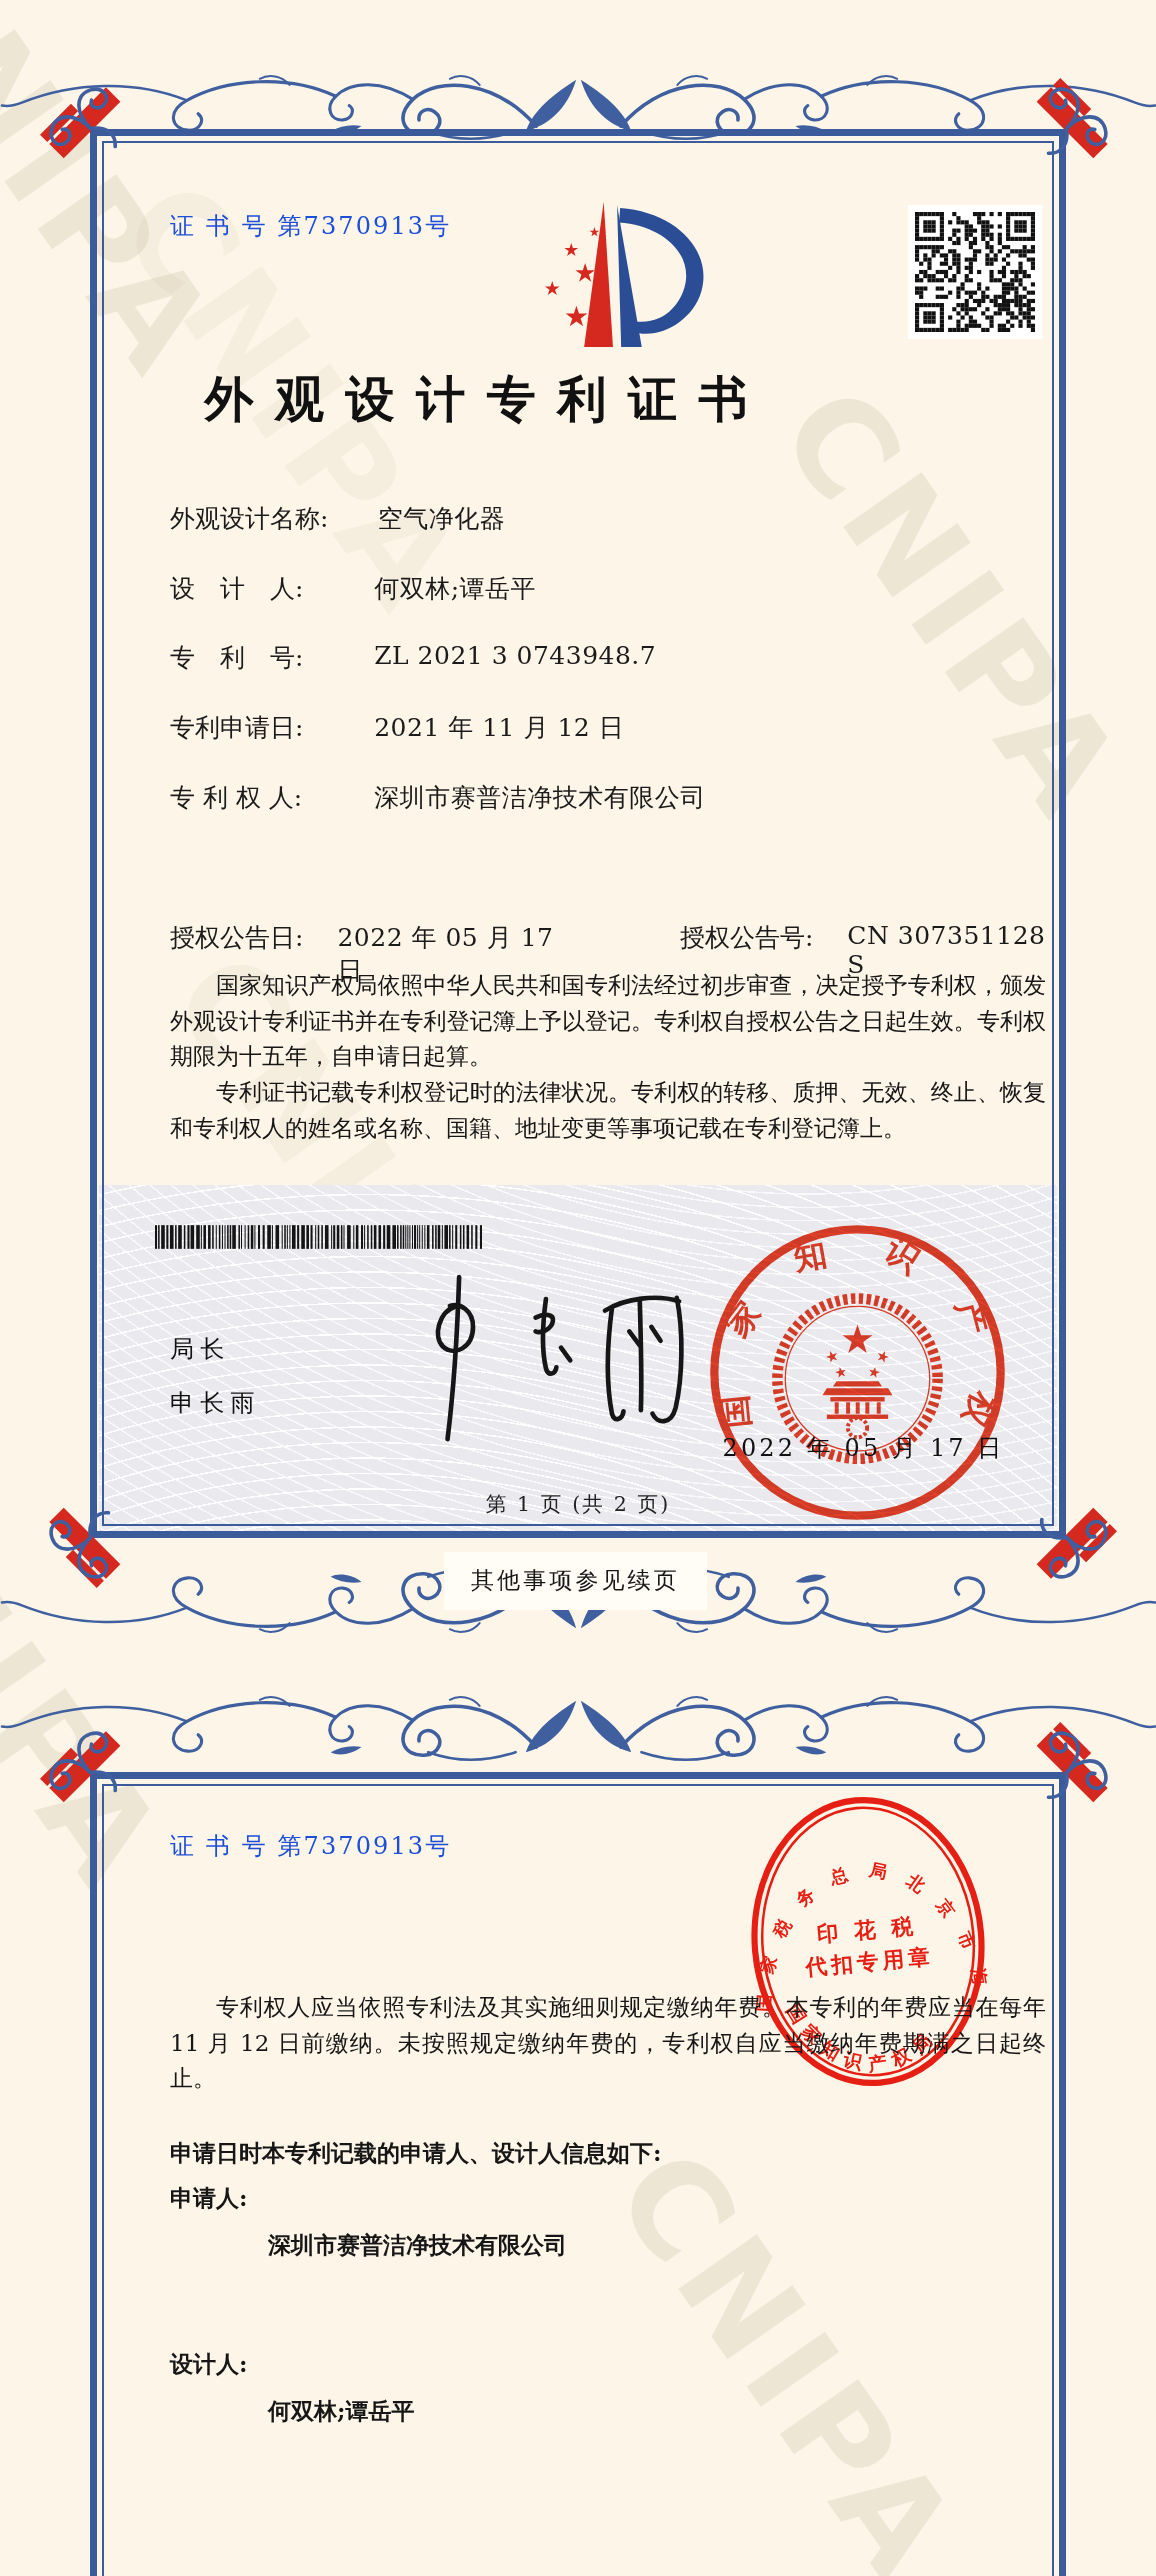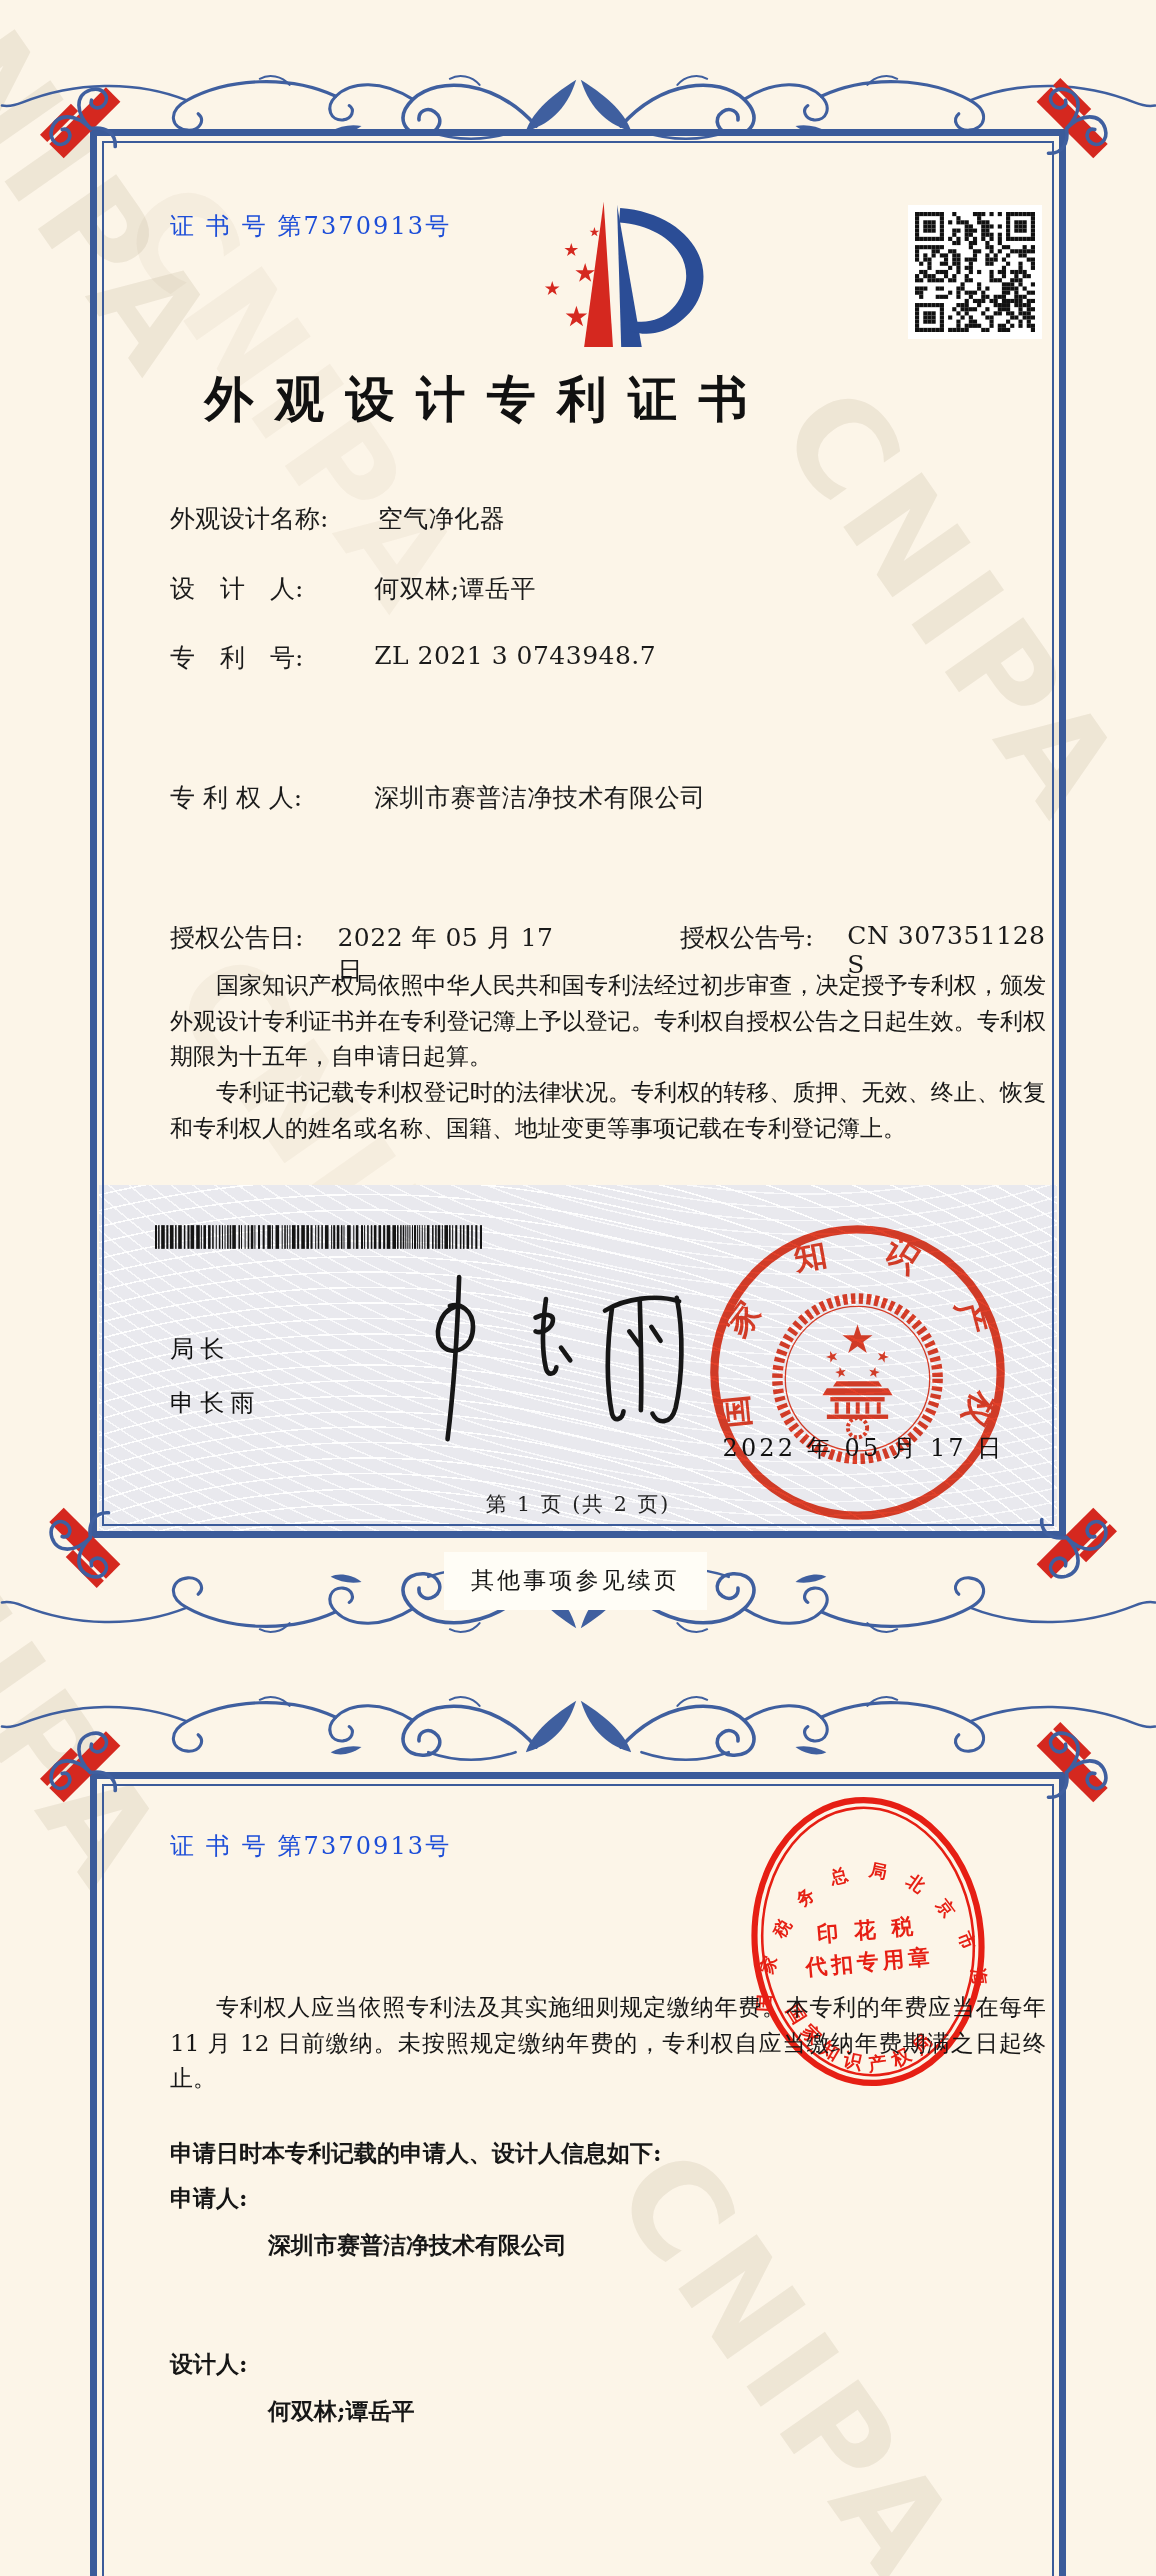--- a/index.html
+++ b/index.html
@@ -598,20 +598,24 @@
       <span class="fvalue">空气净化器</span>
     </div>
   <div class="frow" style="top:572px">
       <span class="flabel">设　计　人:</span>
       <span class="fvalue">何双林;谭岳平</span>
     </div>
   <div class="frow" style="top:641px">
       <span class="flabel">专　利　号:</span>
       <span class="fvalue">ZL 2021 3 0743948.7</span>
     </div>
+  <div class="frow" style="top:711px">
+      <span class="flabel">专利申请日:</span>
+      <span class="fvalue">2021 年 11 月 12 日</span>
+    </div>
   <div class="frow" style="top:781px">
       <span class="flabel">专 利 权 人:</span>
       <span class="fvalue">深圳市赛普洁净技术有限公司</span>
     </div>
 
   <div class="frow" style="top:921px">
     <span class="flabel" style="min-width:0">授权公告日:</span>
     <span class="fvalue">2022 年 05 月 17 日</span>
     <span class="flabel" style="min-width:0;margin-left:77px">授权公告号:</span>
     <span class="fvalue">CN 307351128 S</span>

